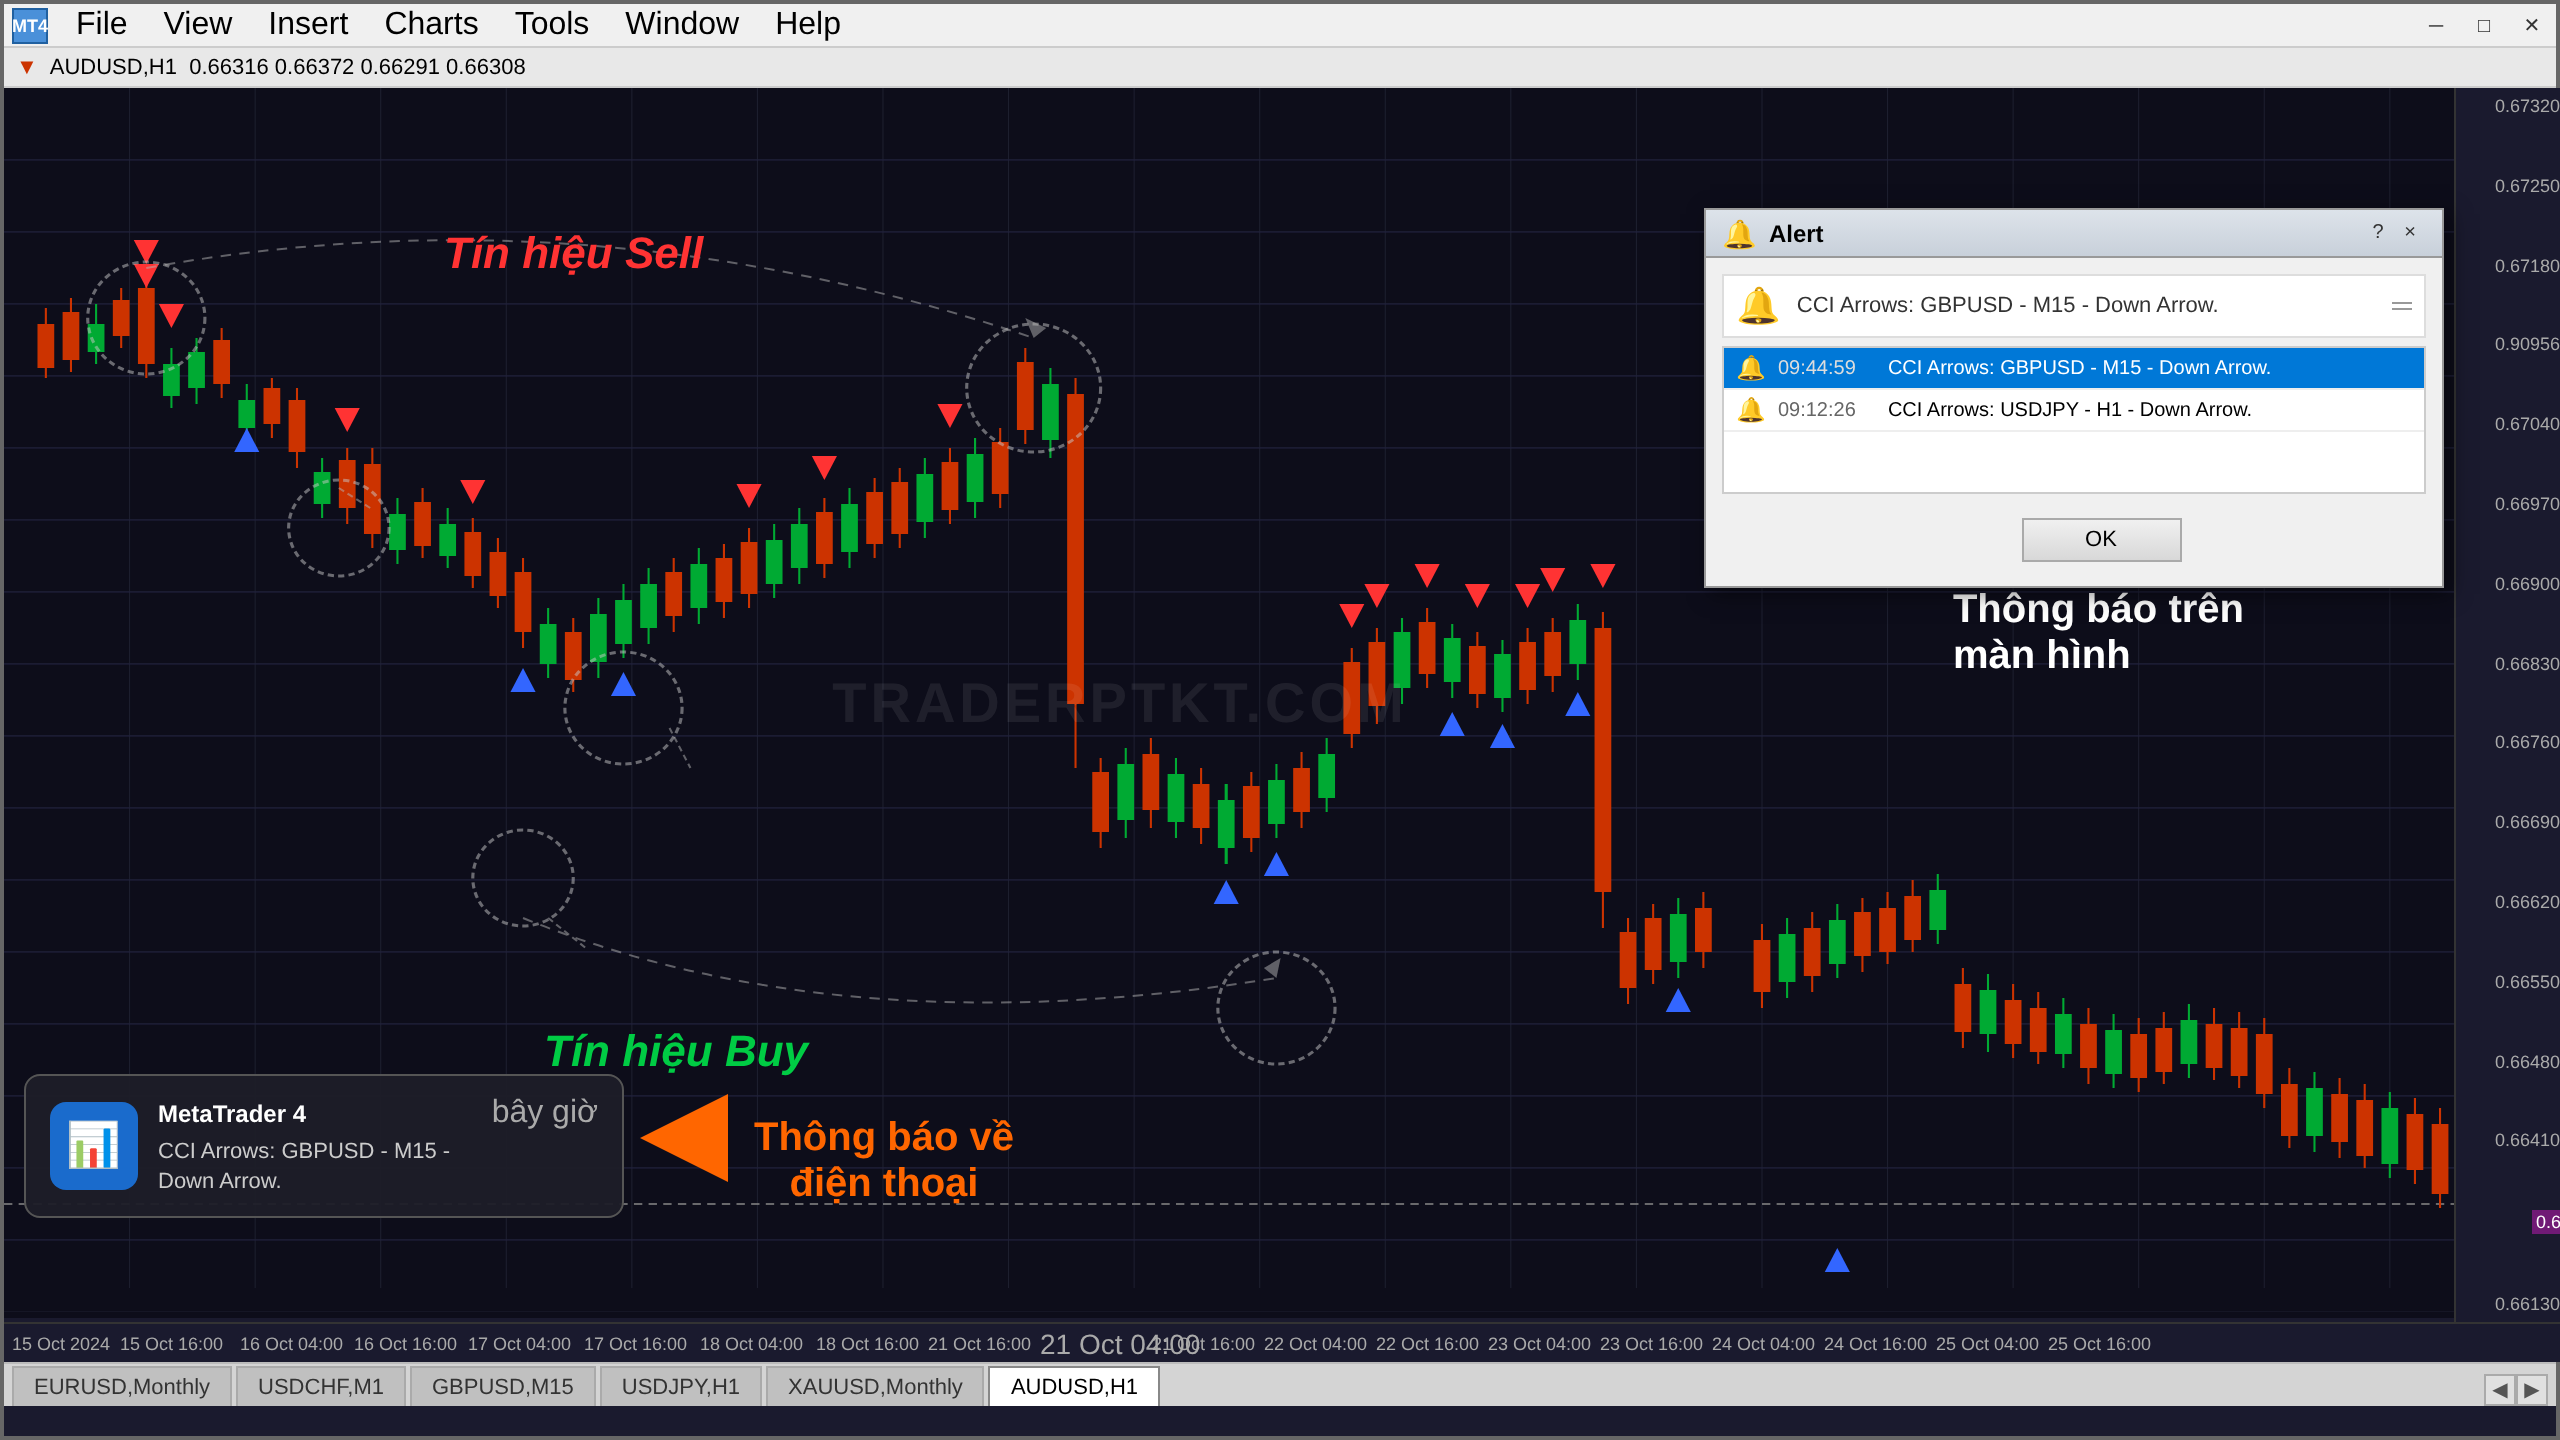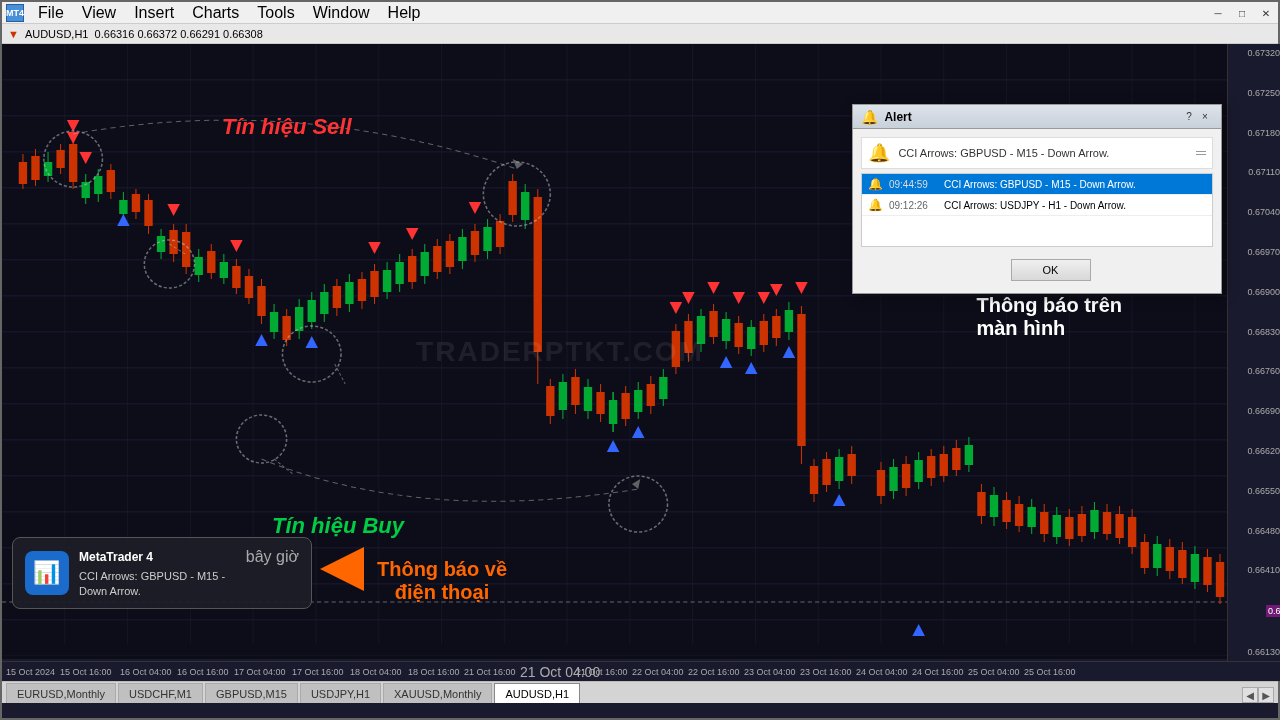--- a/index.html
+++ b/index.html
@@ -800,21 +800,21 @@
       <div style="position:absolute; bottom:55px; left:375px; color:#ff6600; font-size:20px; font-weight:bold; text-align:center;">
         Thông báo về<br>điện thoại
       </div>
 
     </div>
 
     <div class="price-axis">
       <div class="price-label">0.67320</div>
       <div class="price-label">0.67250</div>
       <div class="price-label">0.67180</div>
-      <div class="price-label">0.67110</div>
+      <div class="price-label">0.90956</div>
       <div class="price-label">0.67040</div>
       <div class="price-label">0.66970</div>
       <div class="price-label">0.66900</div>
       <div class="price-label">0.66830</div>
       <div class="price-label">0.66760</div>
       <div class="price-label">0.66690</div>
       <div class="price-label">0.66620</div>
       <div class="price-label">0.66550</div>
       <div class="price-label">0.66480</div>
       <div class="price-label">0.66410</div>

